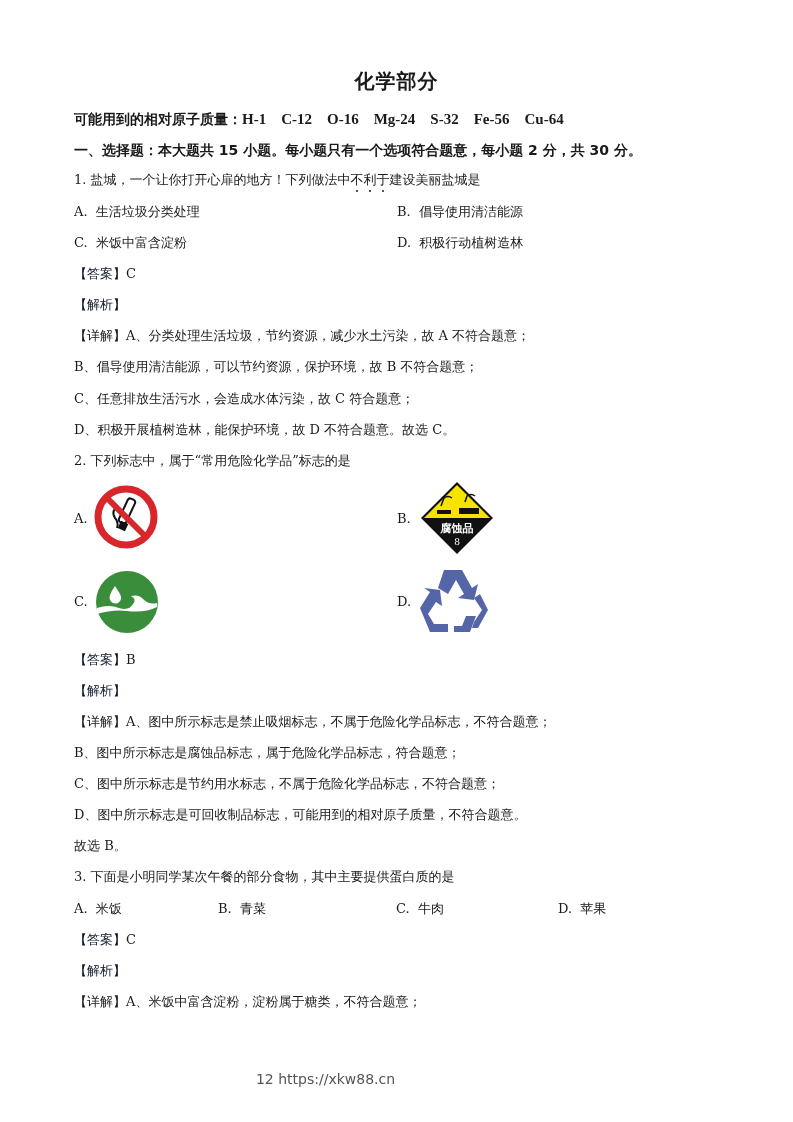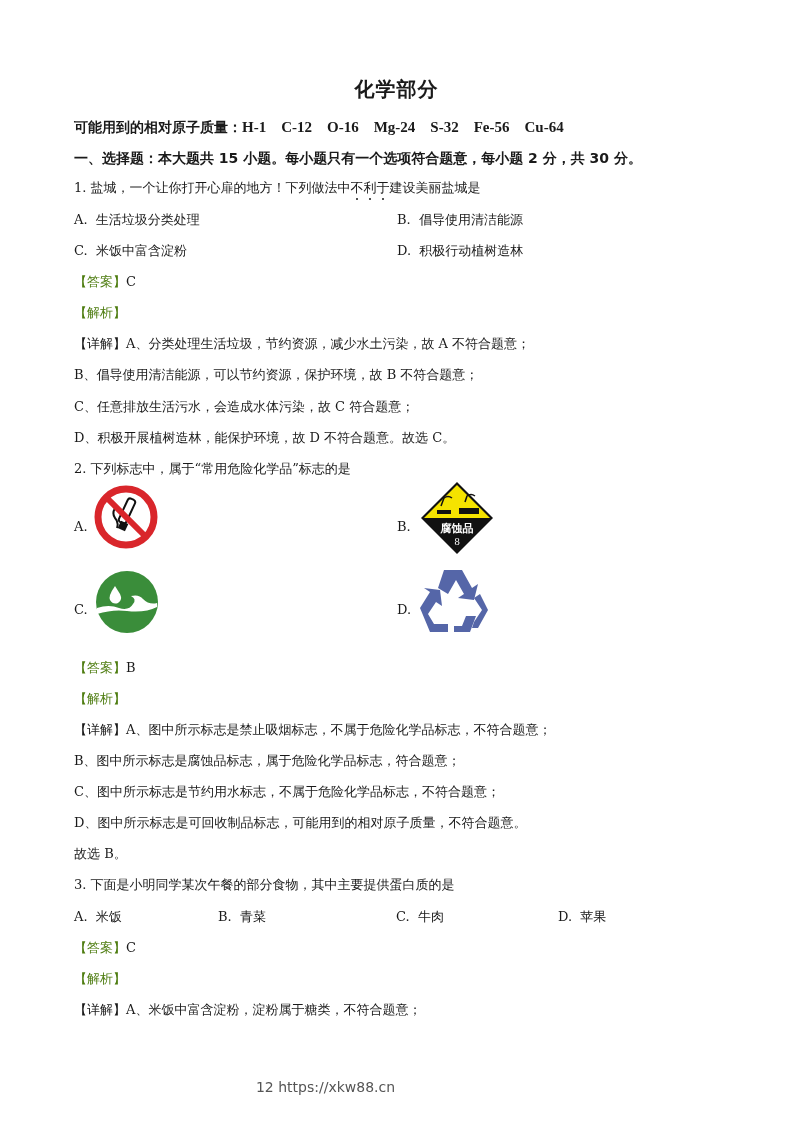--- a/index.html
+++ b/index.html
@@ -1,34 +1,34 @@
 <!DOCTYPE html>
 <html><head>
   <meta charset="utf-8">
   <style>
     html, body { margin: 0; padding: 0; background: #ffffff; }
     body {
       width: 793px; height: 1122px; position: relative; overflow: hidden;
       font-family: "DejaVu Serif", "Liberation Serif", serif;
       color: #1a1a1a;
     }
-    .abs { position: absolute; white-space: nowrap; margin-top: 8px; }
+    .abs { position: absolute; white-space: nowrap; }
     .title {
       left: 0; width: 793px; top: 68px; text-align: center;
       font-family: "DejaVu Sans", "Liberation Sans", sans-serif;
       font-weight: bold; font-size: 20px; letter-spacing: 1px;
     }
     .bold-line {
       left: 74px; font-weight: bold; font-size: 14px;
       font-family: "DejaVu Sans", "Liberation Sans", sans-serif;
     }
     .bold-line .num { font-family: "Liberation Serif", serif; font-size: 15px; }
     .line { left: 74px; font-size: 13px; line-height: 18px; }
     .opt { font-size: 13px; line-height: 18px; }
-    .tag { color: #4d7c0f; text-align: right; }
+    .tag { color: #0f172a; text-align: right; }
     .tag-line { left: 74px; font-size: 13px; line-height: 18px; }
     .dot { position: relative; }
     .dot::after {
       content: ""; position: absolute; left: 50%; bottom: -5px; width: 2px; height: 2px;
       background: #1a1a1a; border-radius: 50%; transform: translateX(-50%);
     }
     .footer {
       left: 0; width: 651px; top: 1071px; text-align: center; color: #555;
       font-family: "DejaVu Sans", "Liberation Sans", sans-serif; font-size: 14px;
     }

